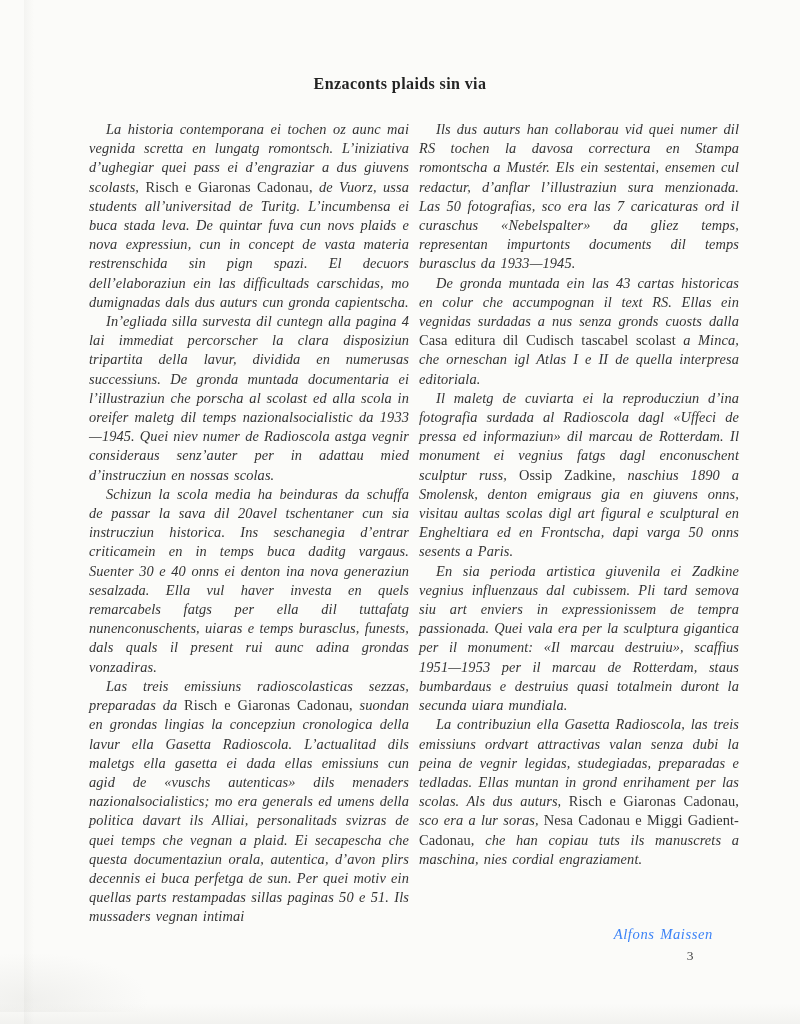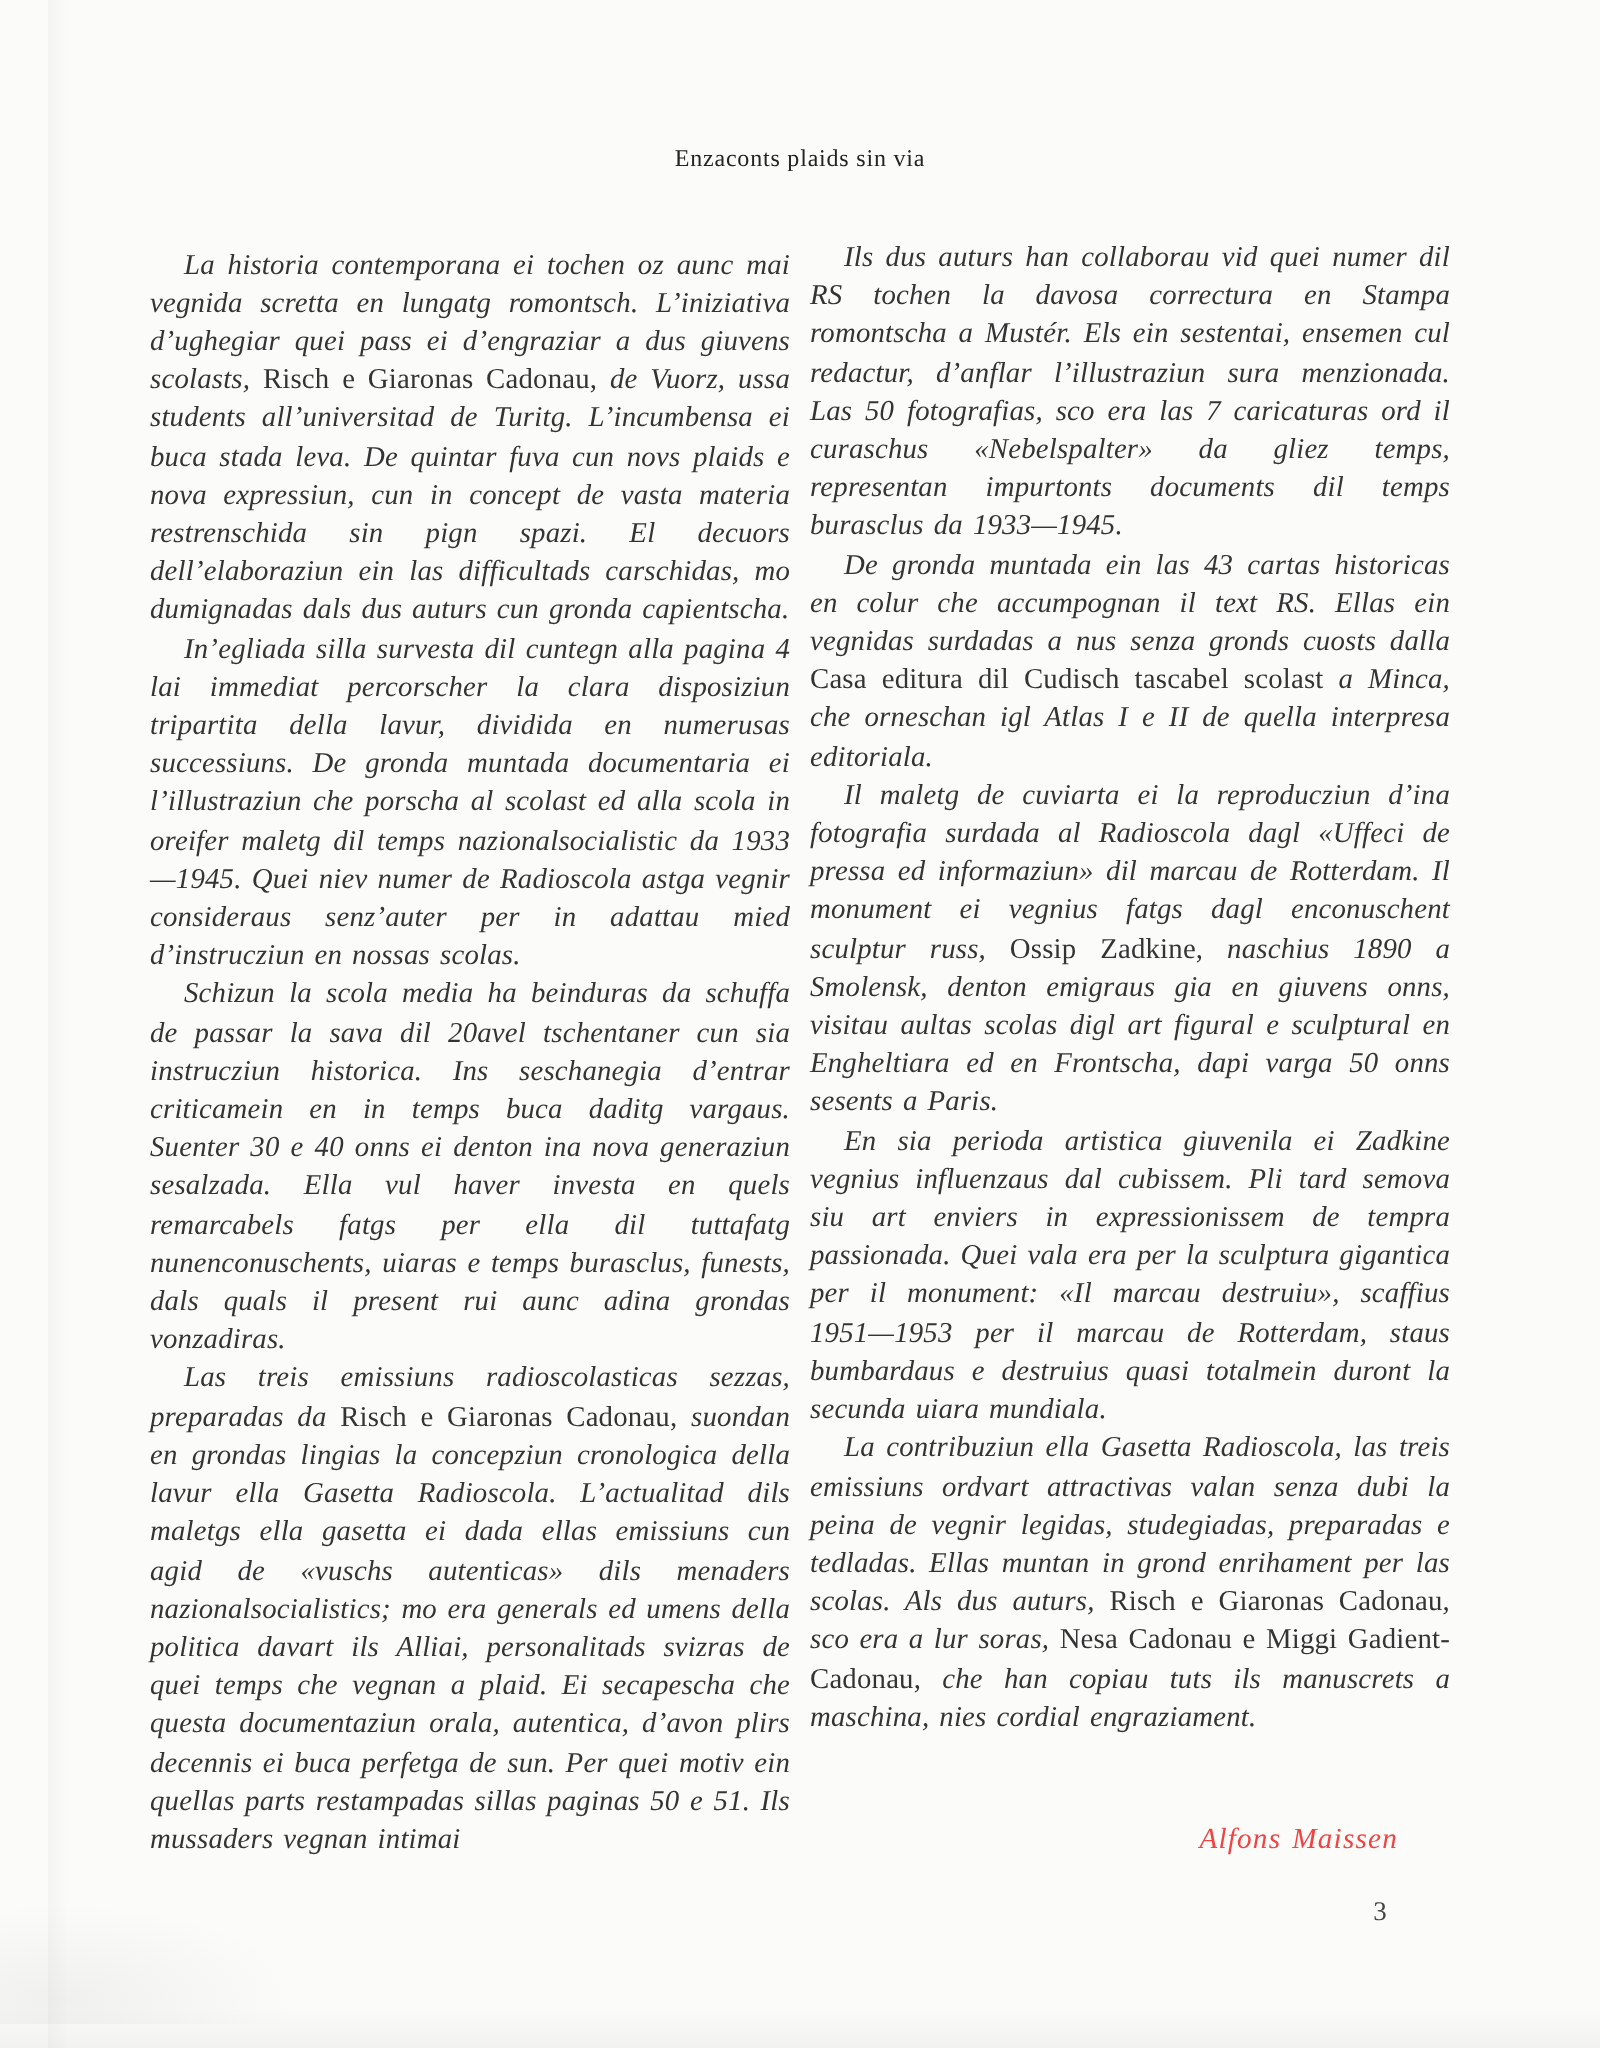--- a/index.html
+++ b/index.html
@@ -40,33 +40,32 @@
     width: 150px; height: 60px;
     background: radial-gradient(ellipse at 20% 80%, rgba(190,190,185,0.18), rgba(190,190,185,0) 70%);
     pointer-events: none;
   }
   .page-title {
     position: absolute;
     left: 75px;
     top: 64px;
     width: 650px;
     text-align: center;
-    font-size: 12px;
-    font-weight: 400;
+    font-size: 16px;
+    font-weight: 700;
     letter-spacing: 0.4px;
     color: #232323;
   }
   .columns {
     position: absolute;
-    left: 75px;
+    left: 89px;
     top: 120px;
     width: 650px;
     display: flex;
     gap: 10px;
-    align-items: flex-end;
   }
   .col {
     width: 320px;
     font-size: 14.4px;
     line-height: 19.2px;
     font-style: italic;
     text-align: justify;
     word-spacing: 0.09em;
     letter-spacing: 0.1px;
   }
@@ -77,27 +76,27 @@
   .para.indent {
     text-indent: 17px;
   }
   .seg-roman {
     font-style: normal;
   }
   .seg-italic {
     font-style: italic;
   }
   .signature {
-    margin-top: 42px;
+    margin-top: 56px;
     text-align: right;
     padding-right: 26px;
     font-style: italic;
     font-size: 14.6px;
     letter-spacing: 0.6px;
-    color: #ef4444;
+    color: #3b82f6;
   }
   .page-number {
     position: absolute;
     left: 660px;
     top: 948px;
     width: 60px;
     text-align: center;
     font-style: normal;
     font-size: 13.5px;
     color: #454545;

